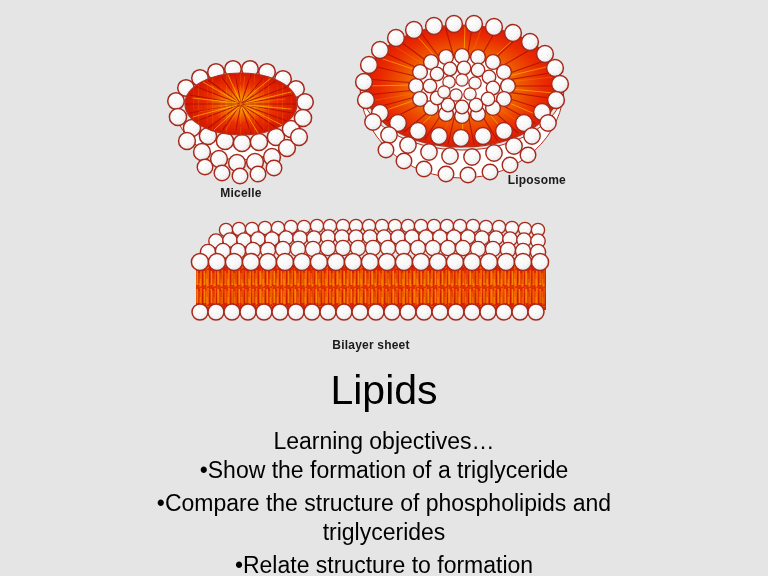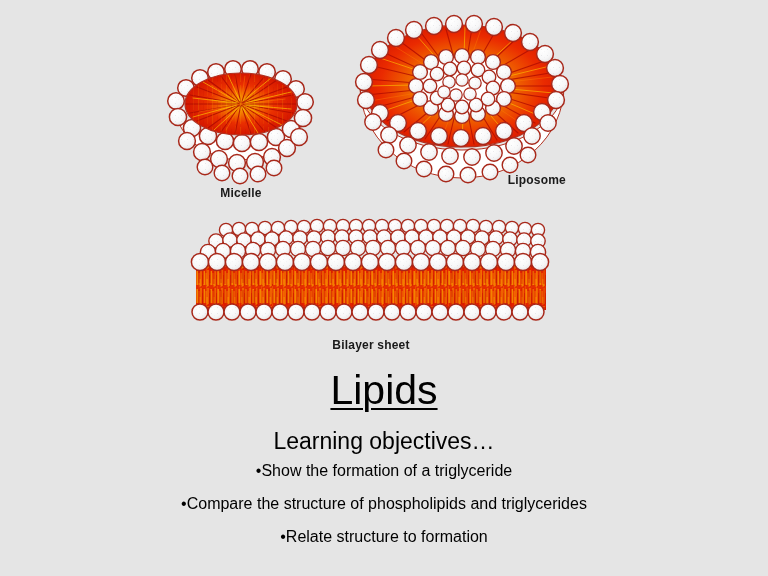--- a/index.html
+++ b/index.html
@@ -49,31 +49,30 @@
     color: #000000;
   }
   #slide-title {
     font-size: 41px;
     line-height: 48px;
     font-weight: normal;
     margin: 0;
     padding-top: 4px;
   }
   #slide-title .u {
-    text-decoration: underline;
     text-underline-offset: 4px;
     text-decoration-thickness: 2px;
   }
   #objectives-intro {
     font-size: 23px;
     line-height: 29px;
     margin-top: 13px;
   }
   .objective-line {
-    font-size: 16px;
+    font-size: 23px;
     line-height: 29px;
   }
   .objective-line .bullet { letter-spacing: 0px; }
   #objective-2-wrap {
     width: 470px;
     margin: 4px auto;
   }
 </style>
 </head>
 <body>

